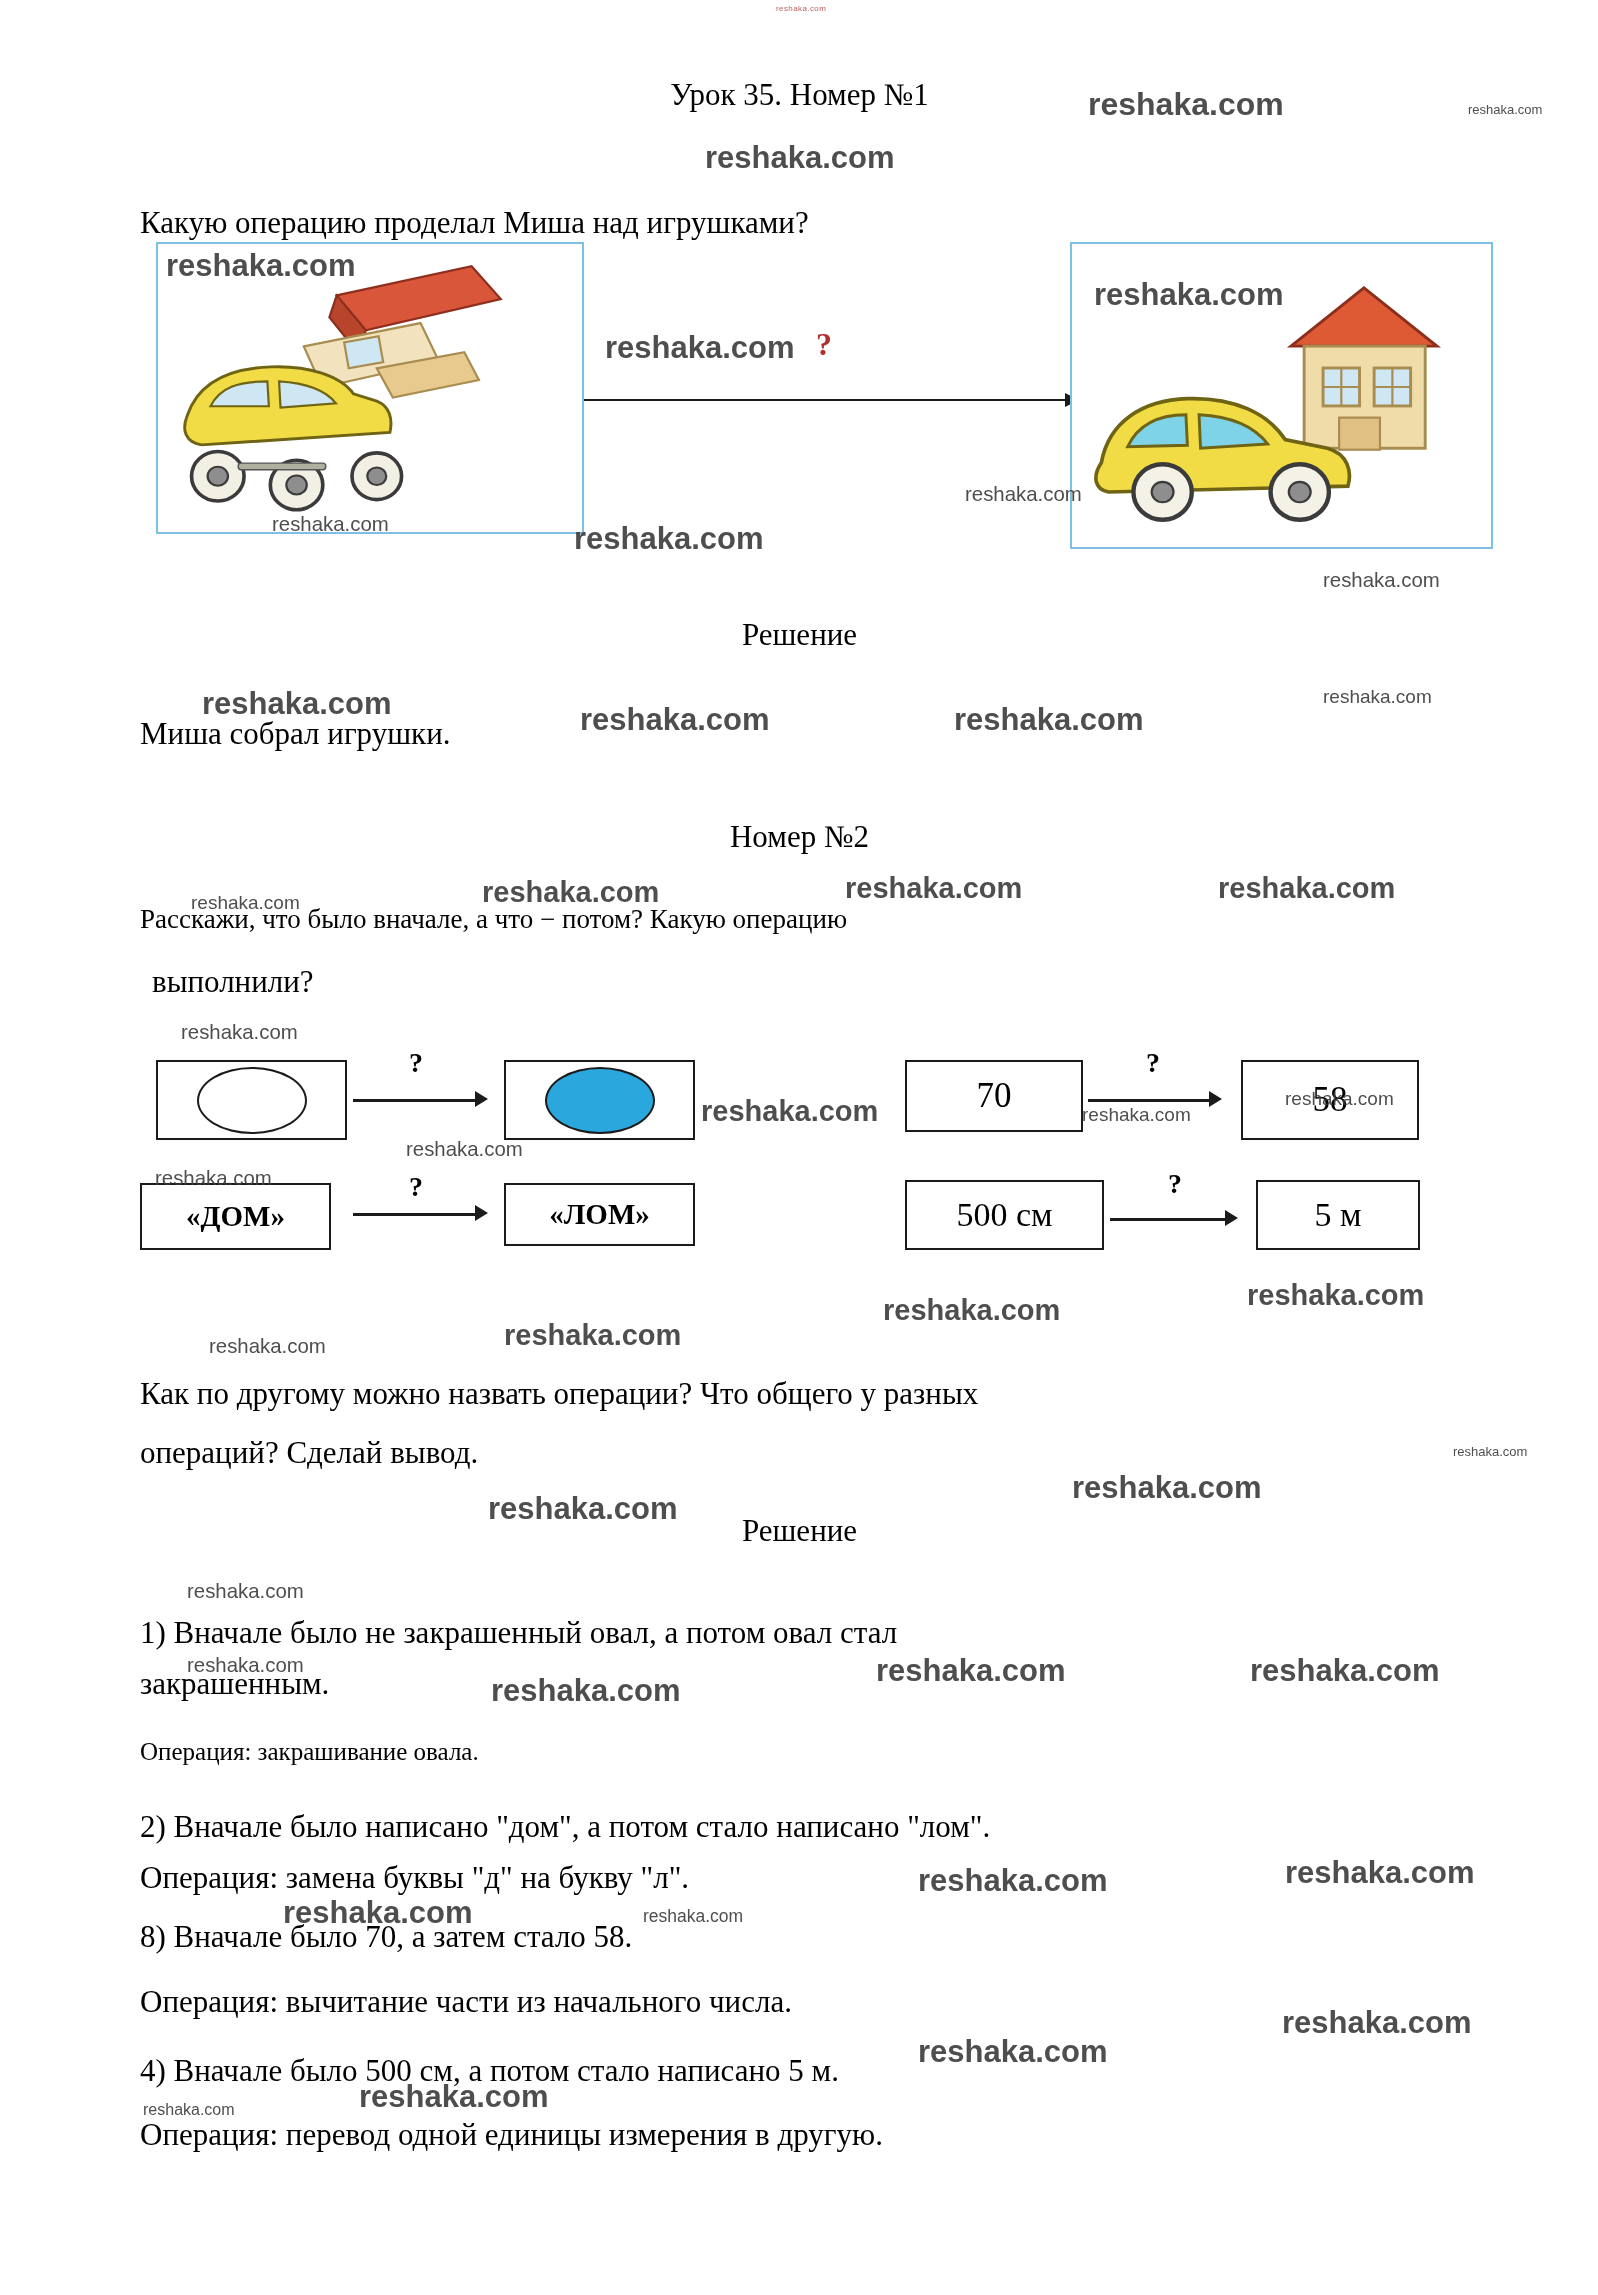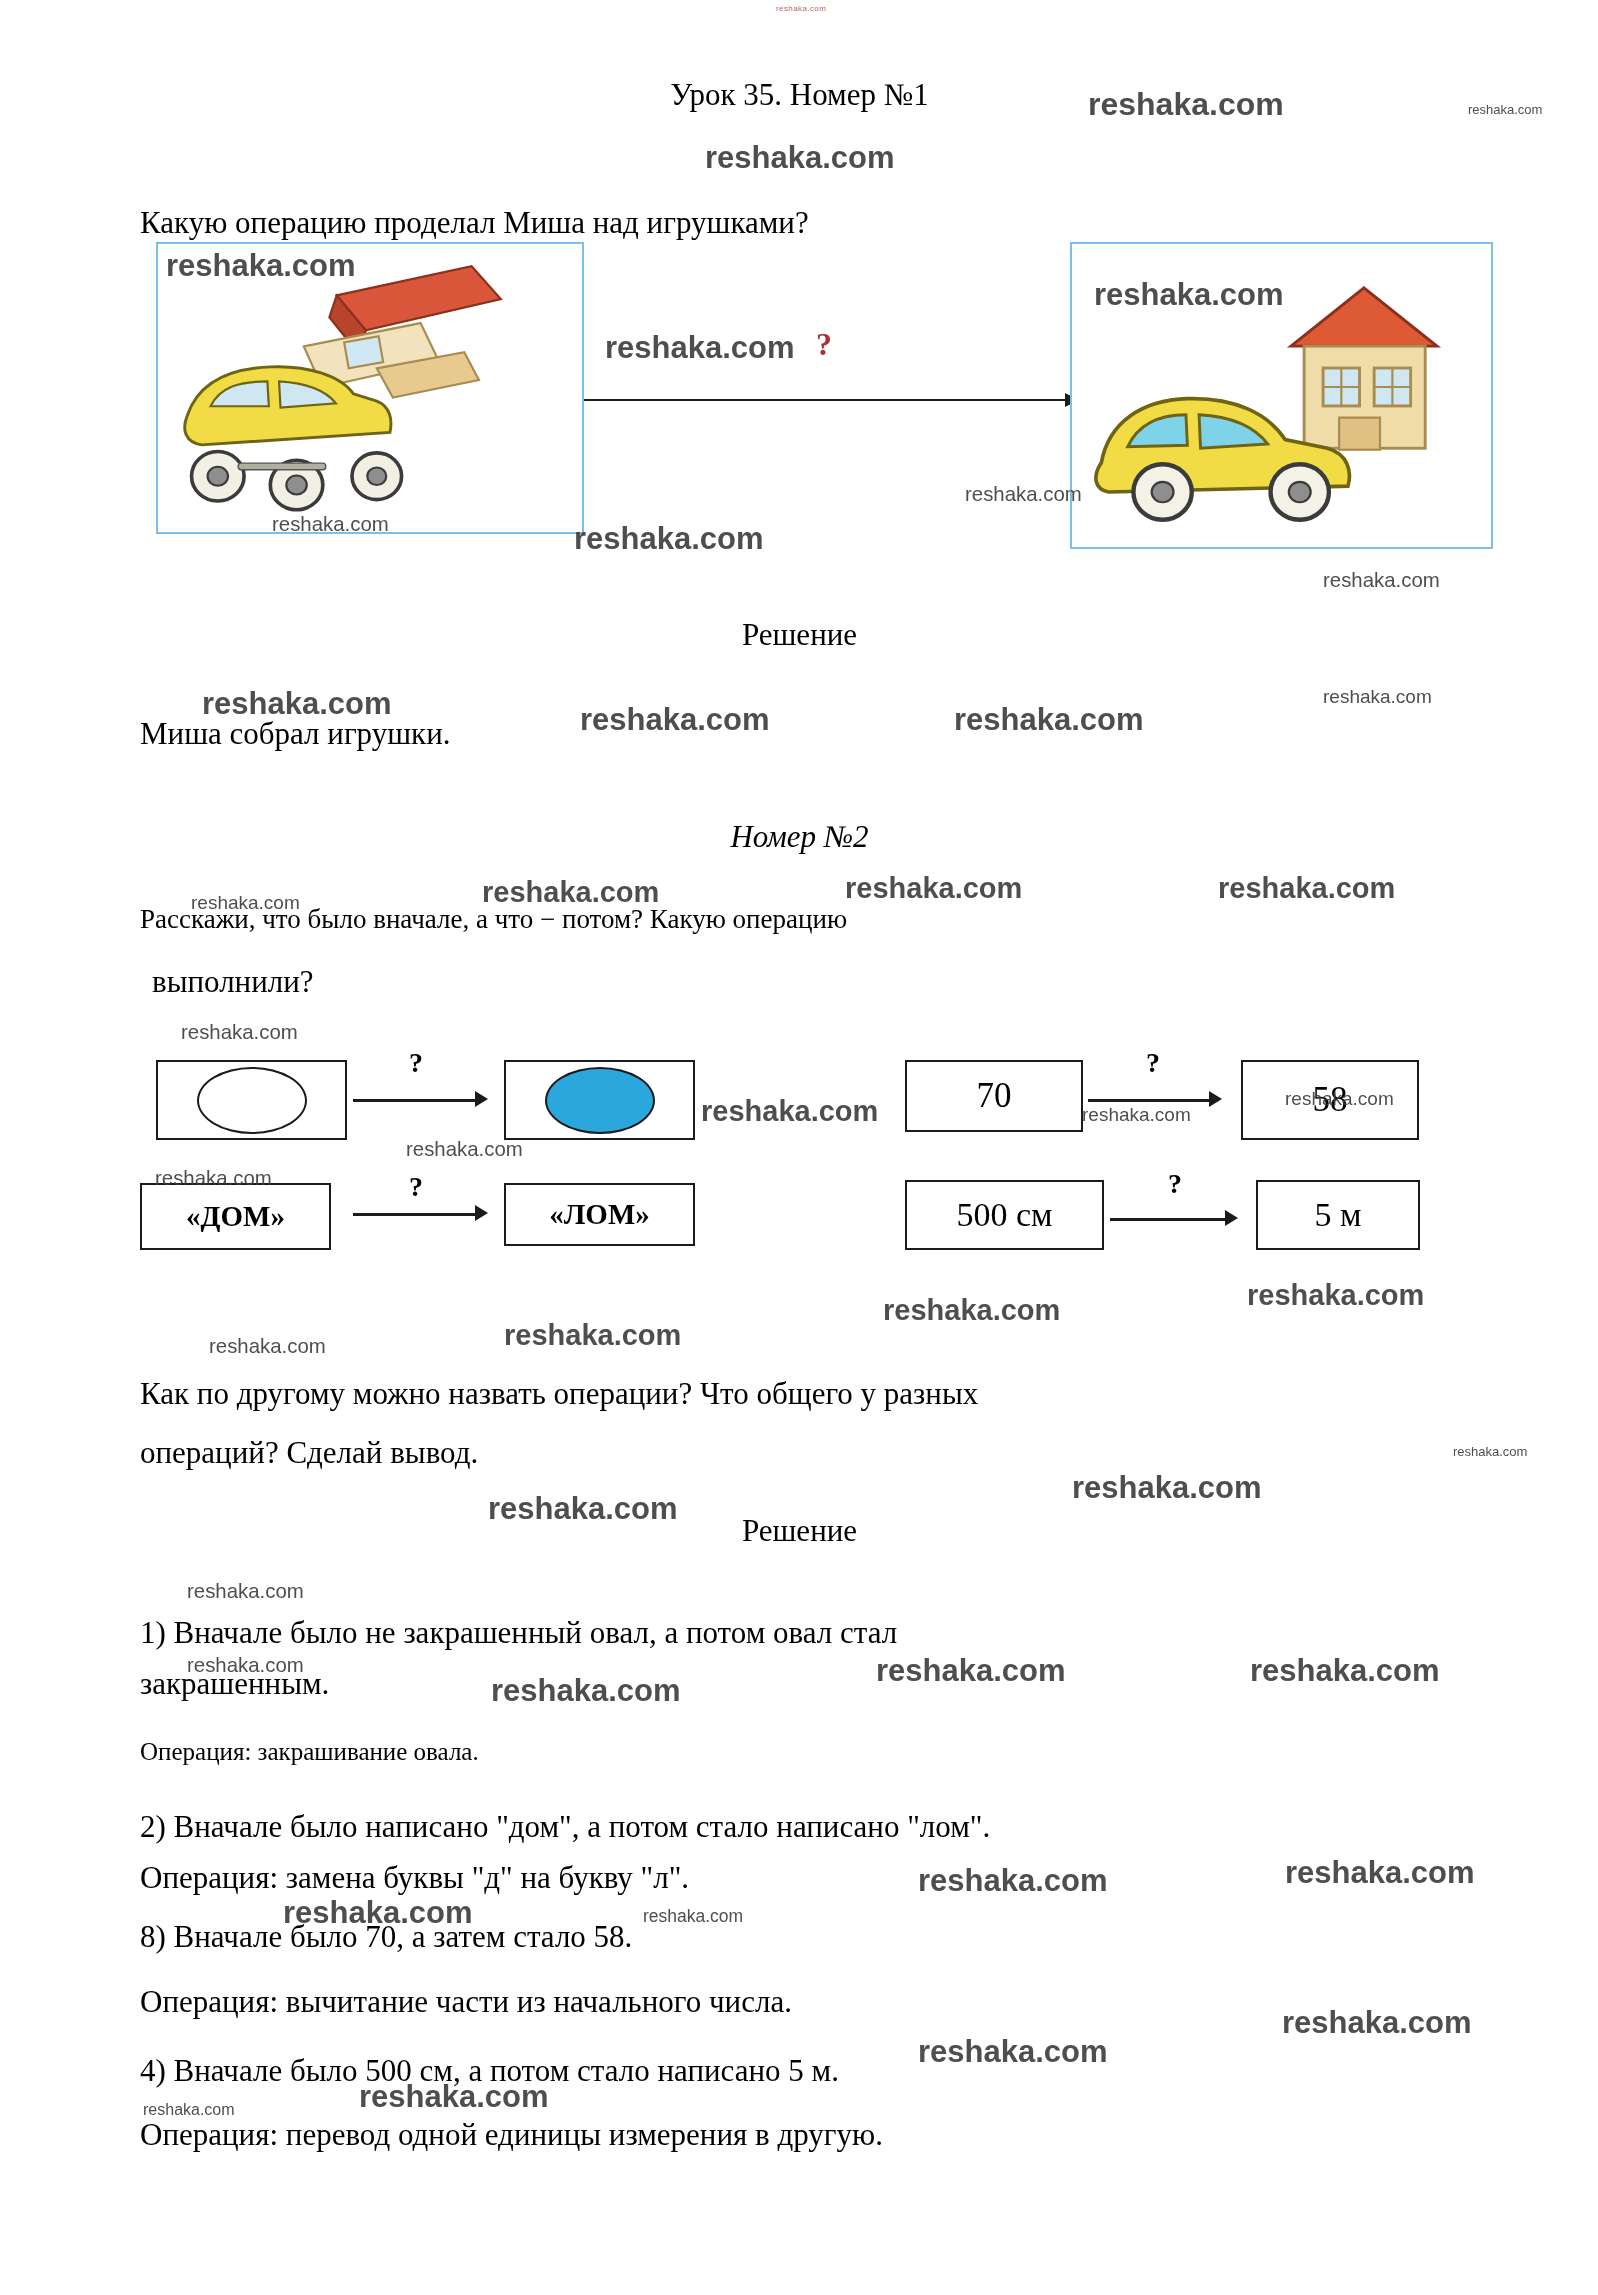--- a/index.html
+++ b/index.html
@@ -176,21 +176,21 @@
     <ellipse cx="124" cy="340" rx="40" ry="38" fill="#f4f2e6" stroke="#3b3b3b" stroke-width="6"></ellipse>
     <ellipse cx="124" cy="340" rx="15" ry="14" fill="#8e8e8e" stroke="#3b3b3b" stroke-width="3"></ellipse>
     <ellipse cx="312" cy="340" rx="40" ry="38" fill="#f4f2e6" stroke="#3b3b3b" stroke-width="6"></ellipse>
     <ellipse cx="312" cy="340" rx="15" ry="14" fill="#8e8e8e" stroke="#3b3b3b" stroke-width="3"></ellipse>
   </svg>
 </div>
 
 <div class="center-title" style="left:0; top:617px; width:1599px; font-size:31px;">Решение</div>
 <div class="txt" style="left:140px; top:716px; font-size:31px;">Миша собрал игрушки.</div>
 
-<div class="center-title" style="left:0; top:819px; width:1599px; font-size:31px;font-style:italic;">Номер №2</div>
+<div class="center-title" style="left:0; top:819px; width:1599px; font-size:31px;">Номер №2</div>
 
 <div class="txt" style="left:140px; top:904px; font-size:27px;">Расскажи, что было вначале, а что − потом? Какую операцию</div>
 <div class="txt" style="left:152px; top:964px; font-size:31px;text-align:right;">выполнили?</div>
 
 <div class="opbox" style="left:156px; top:1060px; width:191px; height:80px;">
   <div class="oval-empty"></div>
 </div>
 <div class="qmark" style="left:409px; top:1047px; font-size:28px;">?</div>
 <div class="small-arrow-line" style="left:353px; top:1099px; width:123px;"></div>
 <div class="small-arrow-head" style="left:475px; top:1091px;"></div>

